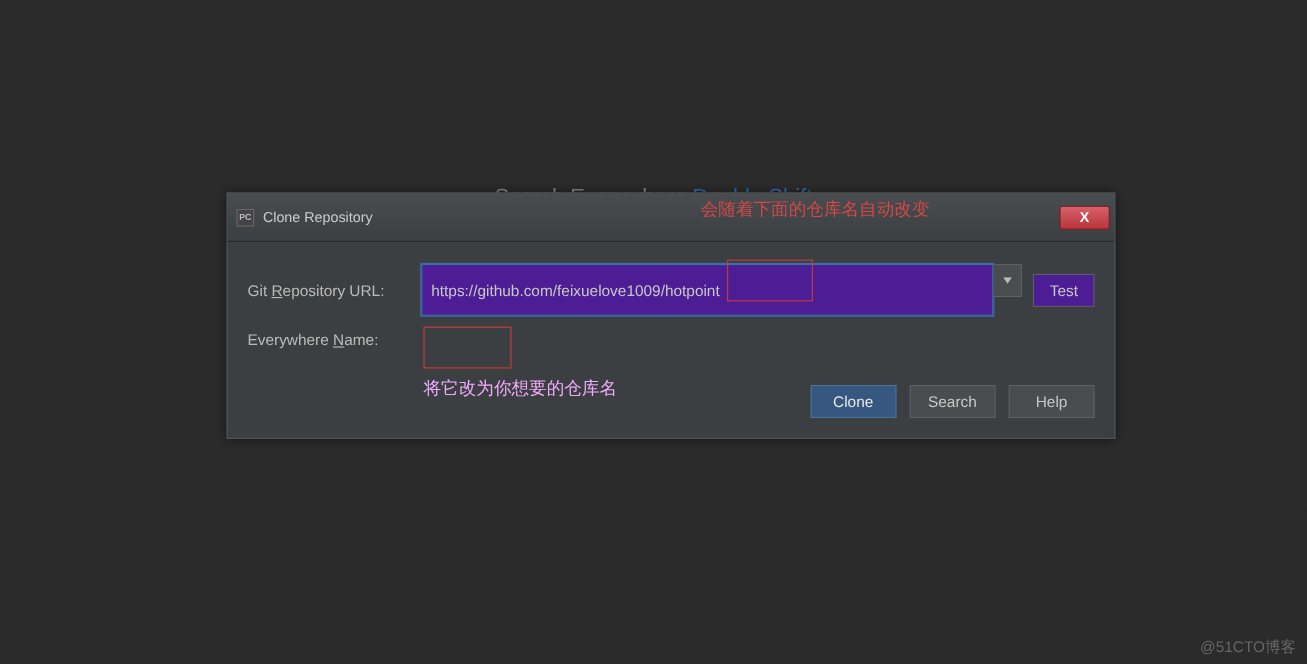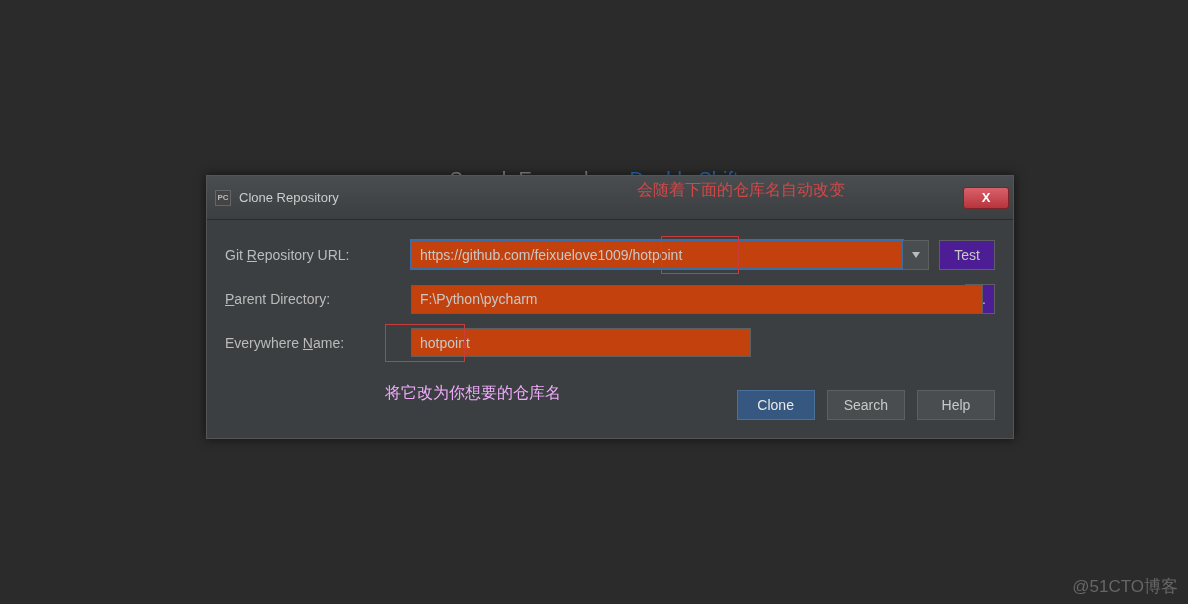--- a/index.html
+++ b/index.html
@@ -59,26 +59,25 @@
   position: relative;
 }
 .label {
   width: 158px;
   color: #bbb; font-size: 14px;
   text-align: left;
 }
 .label u { text-decoration: underline; }
 .field-wrap { flex: 1; position: relative; }
 .input {
-  width: 100%; height: 29px;
-  background: #c2410c;
+  width: 100%; height: 47px;
+  background: #4c1d95;
   border: 1px solid #5e6060;
   color: #c8c8c8; font-size: 14px;
   padding: 0 8px;
-  margin-left: 28px;
 }
 .input.focus { outline: 1px solid #3a6ea5; border-color: #3a6ea5; }
 .combo {
   display: flex;
 }
 .combo .input { flex: 1; }
 .combo-btn {
   width: 26px; height: 30px;
   background: #4a4d4f;
   border: 1px solid #5e6060;
@@ -128,21 +127,21 @@
   padding: 0 16px;
   cursor: pointer;
 }
 .btn.primary {
   background: #365880;
   border-color: #4a719c;
   color: #e8e8e8; font-weight: 500;
 }
 .watermark {
   position: absolute; right: 10px; bottom: 6px;
-  color: #666; font-size: 17px;
+  color: #666; font-size: 14px;
 }
 </style>
 </head>
 <body>
 
 <div class="bg-text">
   <span>Search Everywhere</span>
   <span class="link">Double Shift</span>
 </div>
 
@@ -167,36 +166,24 @@
         <div class="combo-btn">
           <svg viewBox="0 0 8 6">
               <path d="M0 0 L8 0 L4 6 Z" fill="#bbb"></path>
             </svg>
         </div>
       </div>
       <button class="test-btn">Test</button>
       <div class="redbox1"></div>
     </div>
 
-    <div class="row">
-      <div class="label">
-        <u>P</u><span>arent Directory:</span>
-      </div>
-      <div class="field-wrap">
-        <input class="input" value="F:\Python\pycharm" style="">
-      </div>
-      <button class="browse-btn">...</button>
-    </div>
 
     <div class="row">
       <div class="label">
         <span>Everywhere </span><u>N</u><span>ame:</span>
-      </div>
-      <div class="field-wrap" style="flex:0 0 auto;">
-        <input class="input narrow" value="hotpoint" style="">
       </div>
       <div class="redbox2"></div>
     </div>
 
     <div style="display:flex; align-items:center;">
       <div class="annotation2">将它改为你想要的仓库名</div>
       <div class="button-row" style="flex:1;">
         <button class="btn primary">Clone</button>
         <button class="btn">Search</button>
         <button class="btn">Help</button>

